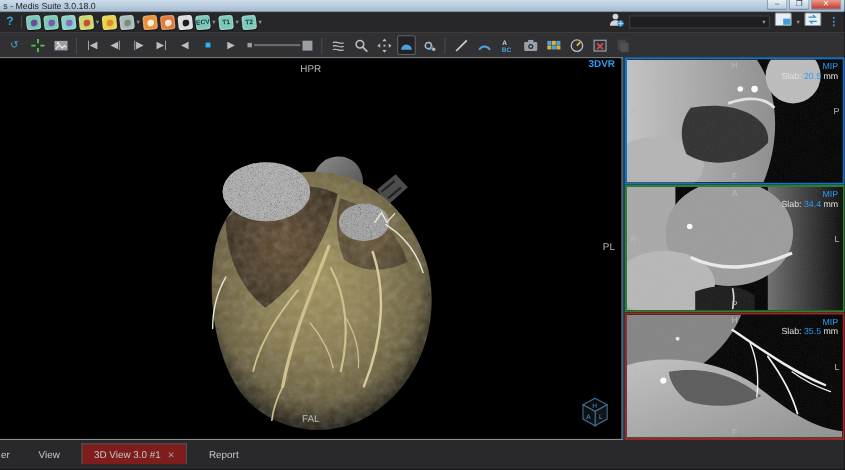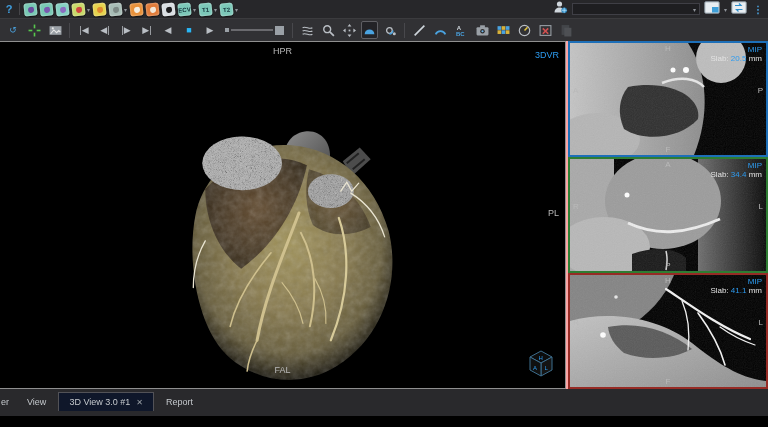--- a/index.html
+++ b/index.html
@@ -65,21 +65,21 @@
   }
   .t2.active{background:#232327;border:1px solid #5f5f64;box-sizing:border-box;}
   .t2.disabled{opacity:.45;}
   .sep2{width:1px;height:15px;background:#48484c;margin:0 2px;}
   .slider-wrap{display:flex;align-items:center;gap:2px;margin:0 3px;}
   .slider-start{width:4px;height:4px;background:#9aa0a6;}
   .slider-track{width:42px;height:2px;background:#6a6a6e;}
   .slider-handle{width:9px;height:9px;background:#9aa0a6;}
 
   
-  .workspace{height:348px;flex:0 0 348px;display:flex;background:#fca5a5;}
+  .workspace{height:348px;flex:0 0 348px;display:flex;background:#0c4a6e;}
   .main-view{
     width:566px;flex:0 0 566px;position:relative;background:#000;
     border:1px solid #8f8f8f;border-left:none;box-sizing:border-box;
   }
   .right-panel{width:200px;flex:0 0 200px;margin-left:2px;display:flex;flex-direction:column;}
   .mip-view{
     height:116px;flex:0 0 116px;position:relative;background:#000;
     border:2px solid #444;box-sizing:border-box;overflow:hidden;
   }
   .mip-view svg{position:absolute;inset:0;}
@@ -88,44 +88,52 @@
   .olbl.left{left:3px;top:38%;}
   .olbl.right{right:3px;top:38%;}
   .olbl.bottom{bottom:1px;left:50%;transform:translateX(-50%);}
   .mip-tag{position:absolute;top:2px;right:4px;text-align:right;z-index:3;font-size:8px;line-height:9px;}
   .mip-mode{color:#2d9bf0;font-weight:normal;}
   .slab{color:#e2e2e2;}
   .slab .val{color:#2d9bf0;}
 
   .mv-lbl{position:absolute;font-size:9px;color:#b9b9b9;z-index:3;}
   .mv-top{top:4px;left:50%;transform:translateX(-50%);}
-  .mv-mode{top:8px;right:6px;color:#2d9bf0;font-weight:normal;}
+  .mv-mode{top:0;right:6px;color:#2d9bf0;font-weight:bold;}
   .mv-right{right:6px;top:48%;}
   .mv-bottom{bottom:13px;left:50%;transform:translateX(-50%);}
   .cube{position:absolute;right:8px;bottom:8px;z-index:3;}
 
   
   .tabbar{
     height:27px;flex:0 0 27px;background:#29292c;
-    display:flex;align-items:flex-start;padding-top:3px;gap:2px;
+    display:flex;align-items:flex-start;padding-top:3px;gap:10px;
     box-sizing:border-box;
   }
   .tab{
     height:19px;display:flex;align-items:center;gap:6px;
     padding:0 10px;font-size:9px;color:#c4c8cc;cursor:default;
   }
   .tab.partial{padding:0 6px 0 1px;}
-  .tab.active{background:#0f172a;border:1px solid #525257;border-bottom:none;box-sizing:border-box;align-items:center;}
+  .tab.active{background:#7f1d1d;border:1px solid #525257;border-bottom:none;box-sizing:border-box;align-items:center;}
   .tab-close{color:#9aa0a6;font-size:8px;}
 </style>
 </head>
 <body>
 
 <div class="app">
 
+  <div class="titlebar">
+    <span>s - Medis Suite 3.0.18.0</span>
+    <div class="win-controls">
+      <div class="win-btn">–</div>
+      <div class="win-btn">❐</div>
+      <div class="win-btn close">✕</div>
+    </div>
+  </div>
 
   <div class="toolbar1">
     <div class="help-btn">?</div>
     <div class="vsep"></div>
     <div class="apps" id="apps">
         <span class="app-tile" style="background: rgb(121, 201, 180);">
           <span class="app-dot" style="background: rgb(106, 77, 158);"></span>
         </span>
         <span class="app-tile" style="background: rgb(121, 201, 180);">
           <span class="app-dot" style="background: rgb(122, 90, 176);"></span>
@@ -484,21 +492,21 @@
           <circle cx="33" cy="60" r="2.8" fill="#fff"></circle>
           <circle cx="46" cy="22" r="1.8" fill="#e8e8e8"></circle>
           <rect width="196" height="112" filter="url(#v3n)" opacity="0.12"></rect>
         </svg>
         <span class="olbl top">H</span>
         <span class="olbl left">R</span>
         <span class="olbl right">L</span>
         <span class="olbl bottom">F</span>
         <div class="mip-tag">
           <div class="mip-mode">MIP</div>
-          <div class="slab"><span>Slab:</span> <span class="val">41.1</span> <span>mm</span></div>
+          <div class="slab"><span>Slab:</span> <span class="val">35.5</span> <span>mm</span></div>
         </div>
       </div>
 
     </div>
   </div>
 
   <div class="tabbar">
     <div class="tab partial">
       <span>er</span>
     </div>

